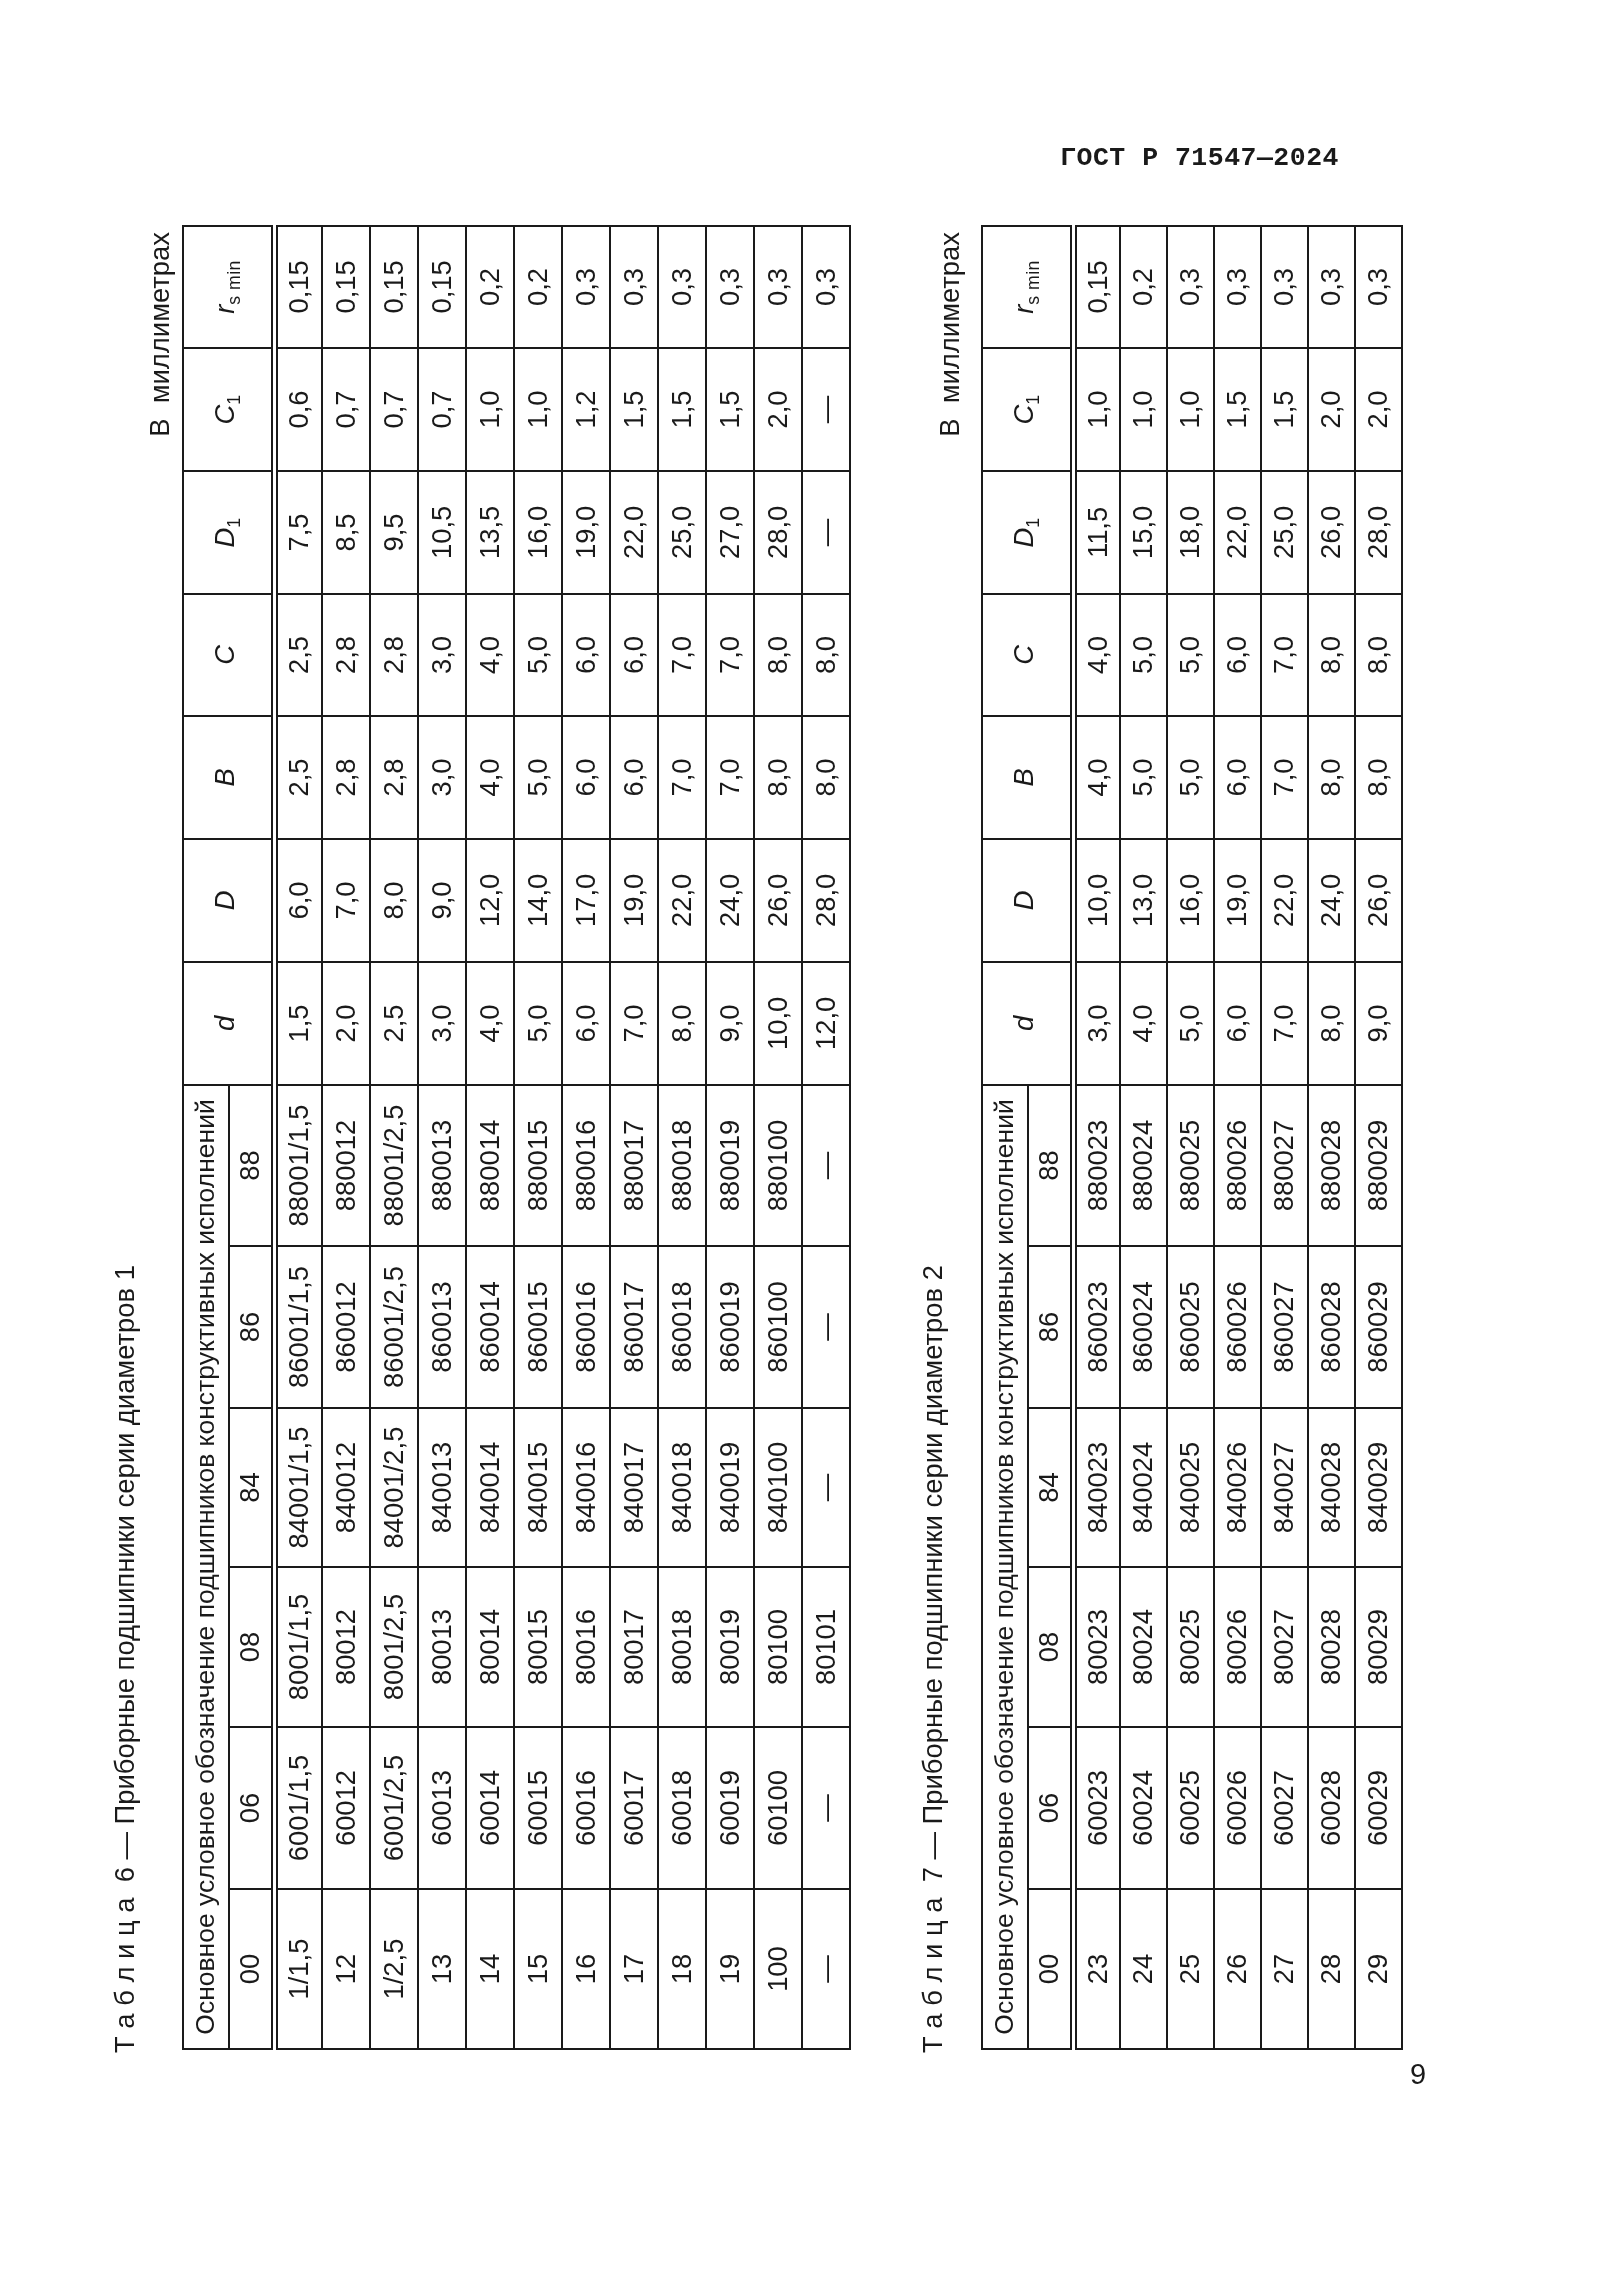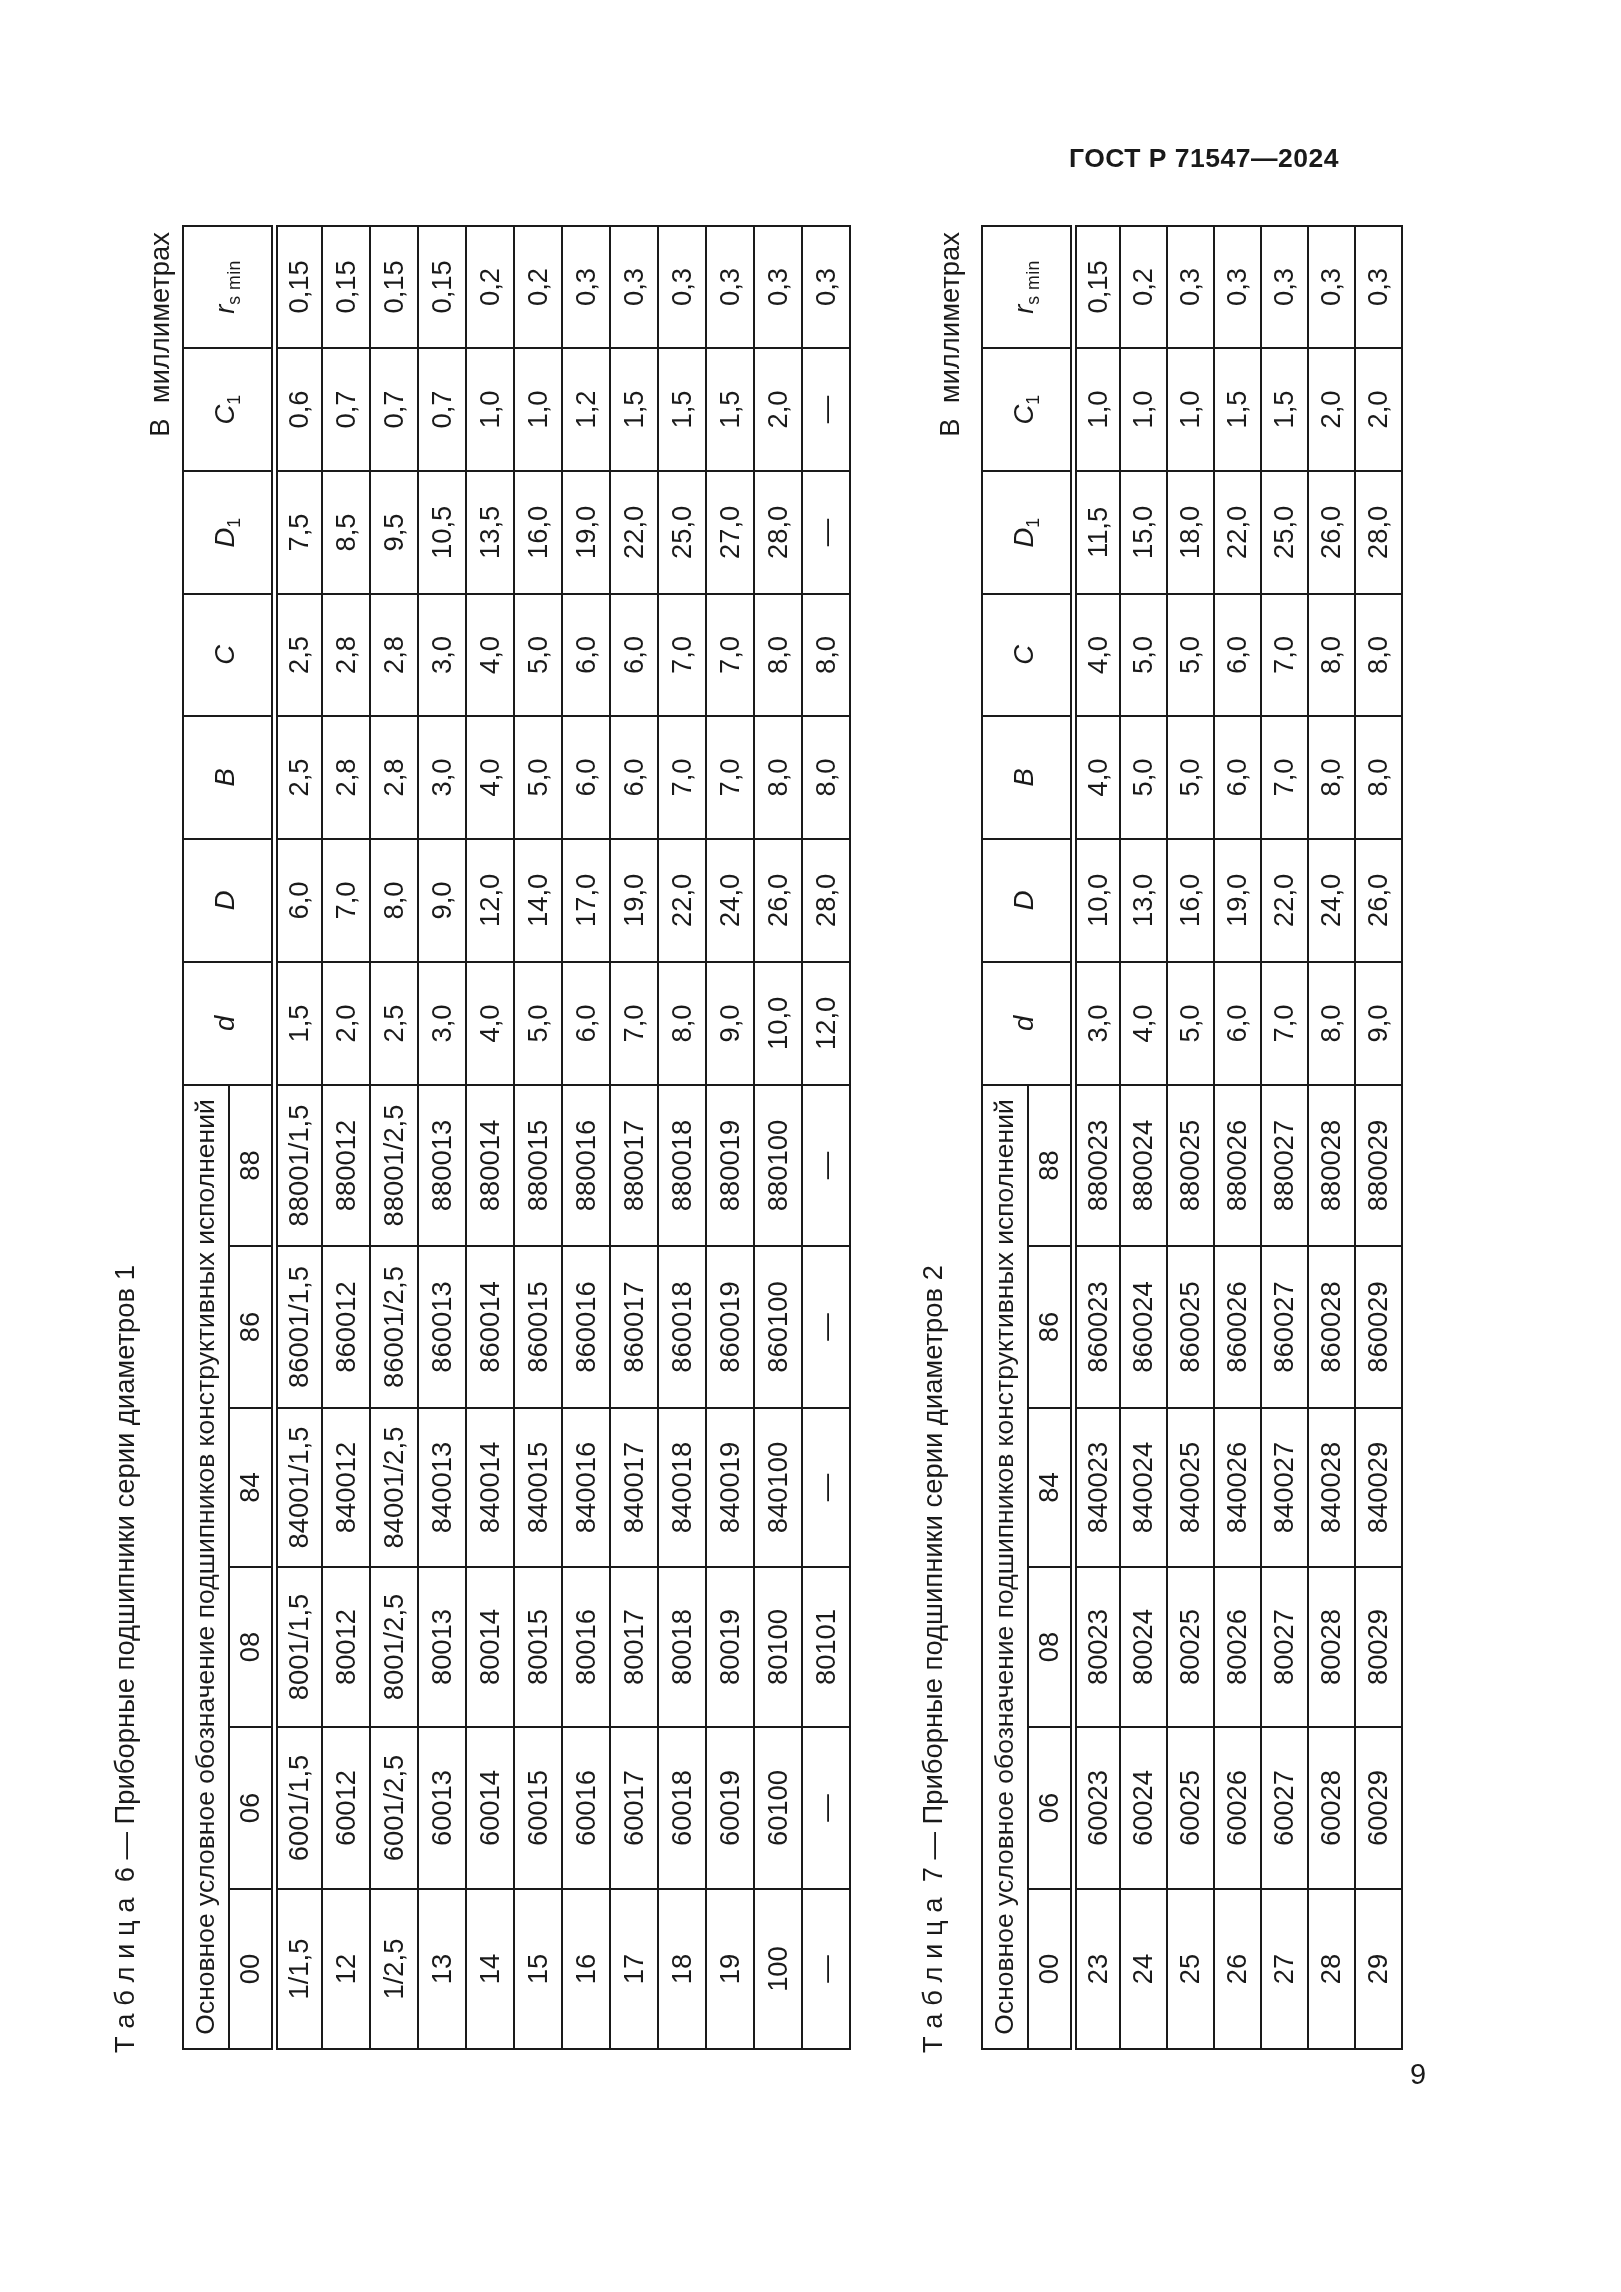--- a/index.html
+++ b/index.html
@@ -10,20 +10,21 @@
     overflow:hidden;
     font-family:"Liberation Sans", sans-serif;
     color:#1a1a1a;
   }
   .doc-header{
     position:absolute;
     top:143px;right:282px;
     font-size:26.5px;font-weight:bold;
     letter-spacing:0.5px;
     white-space:nowrap;
+    font-family:Liberation Mono, monospace;
   }
   .page-num{
     position:absolute;
     left:1410px;top:2058px;
     font-size:29px;
   }
   
   .rot{
     position:absolute;
     transform-origin:0 0;

